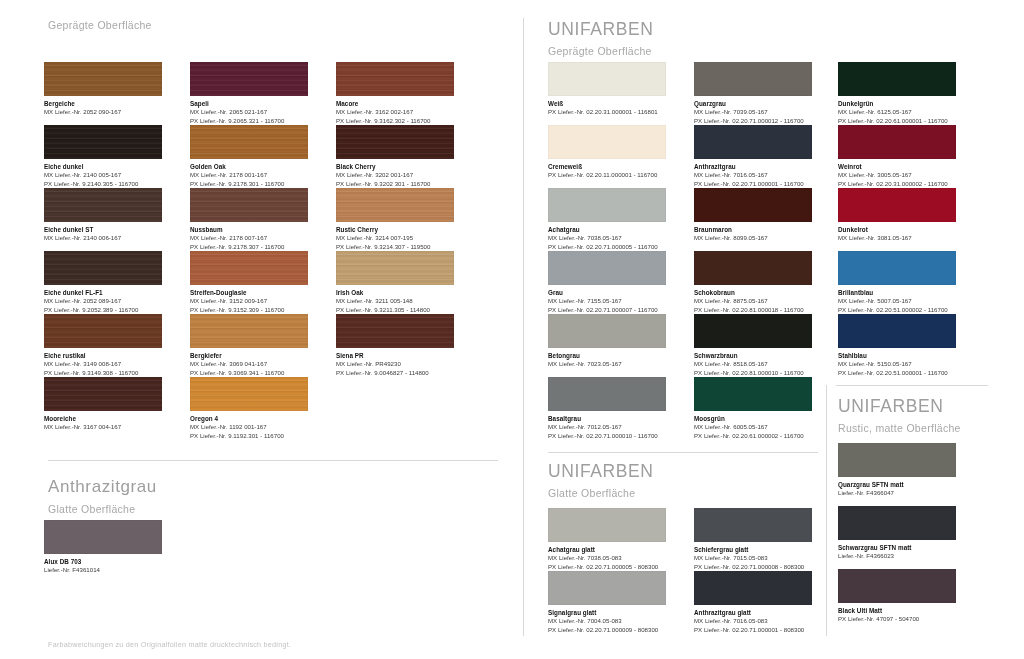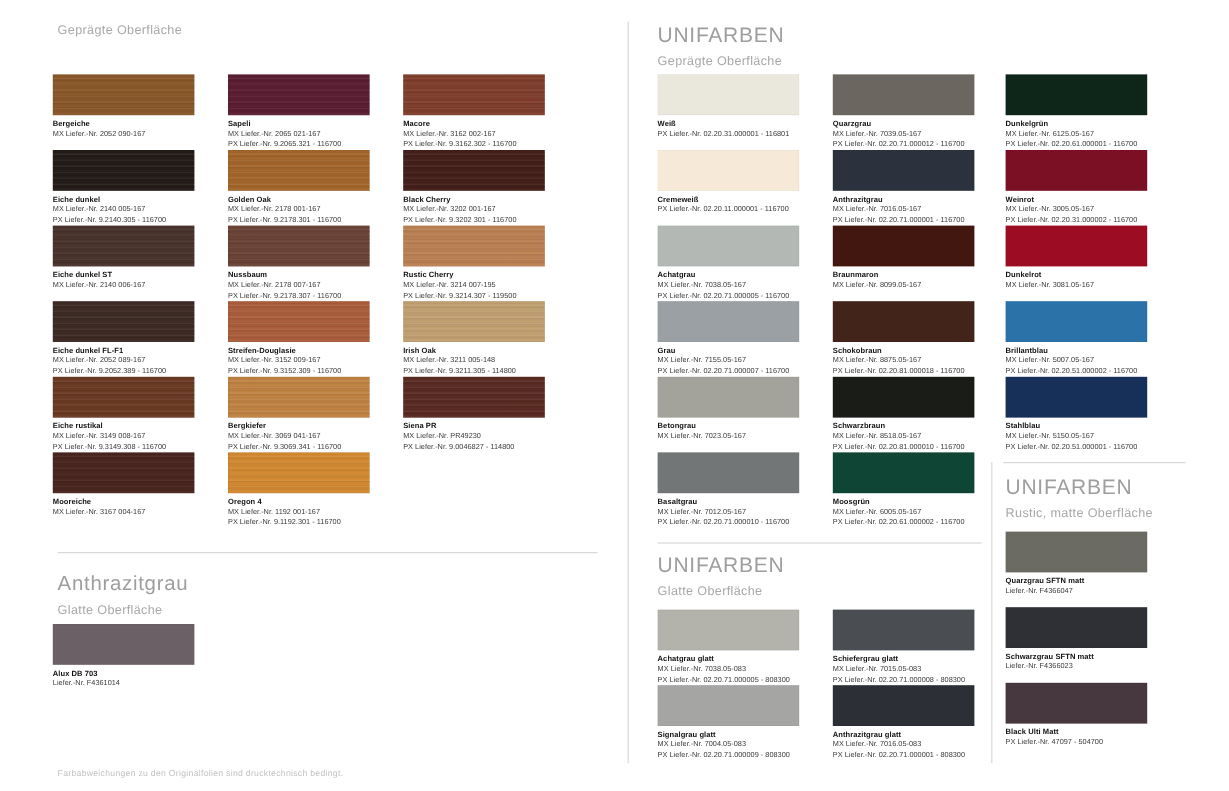--- a/index.html
+++ b/index.html
@@ -343,14 +343,14 @@
         <div class="name">Schwarzgrau SFTN matt</div>
         <div class="code">Liefer.-Nr. F4366023</div>
       </div>
       <div class="item" style="position: absolute; left: 0px; top: 126px;">
         <div class="chip" style="background: rgb(70, 56, 62);"></div>
         <div class="name">Black Ulti Matt</div>
         <div class="code">PX  Liefer.-Nr. 47097 - 504700</div>
       </div>
     </div>
 
-  <div class="footer">Farbabweichungen zu den Originalfolien sind drucktechnisch bedingt.</div>
+  <div class="footer">Farbabweichungen zu den Originalfolien matte drucktechnisch bedingt.</div>
 </div>
 
 </body></html>

